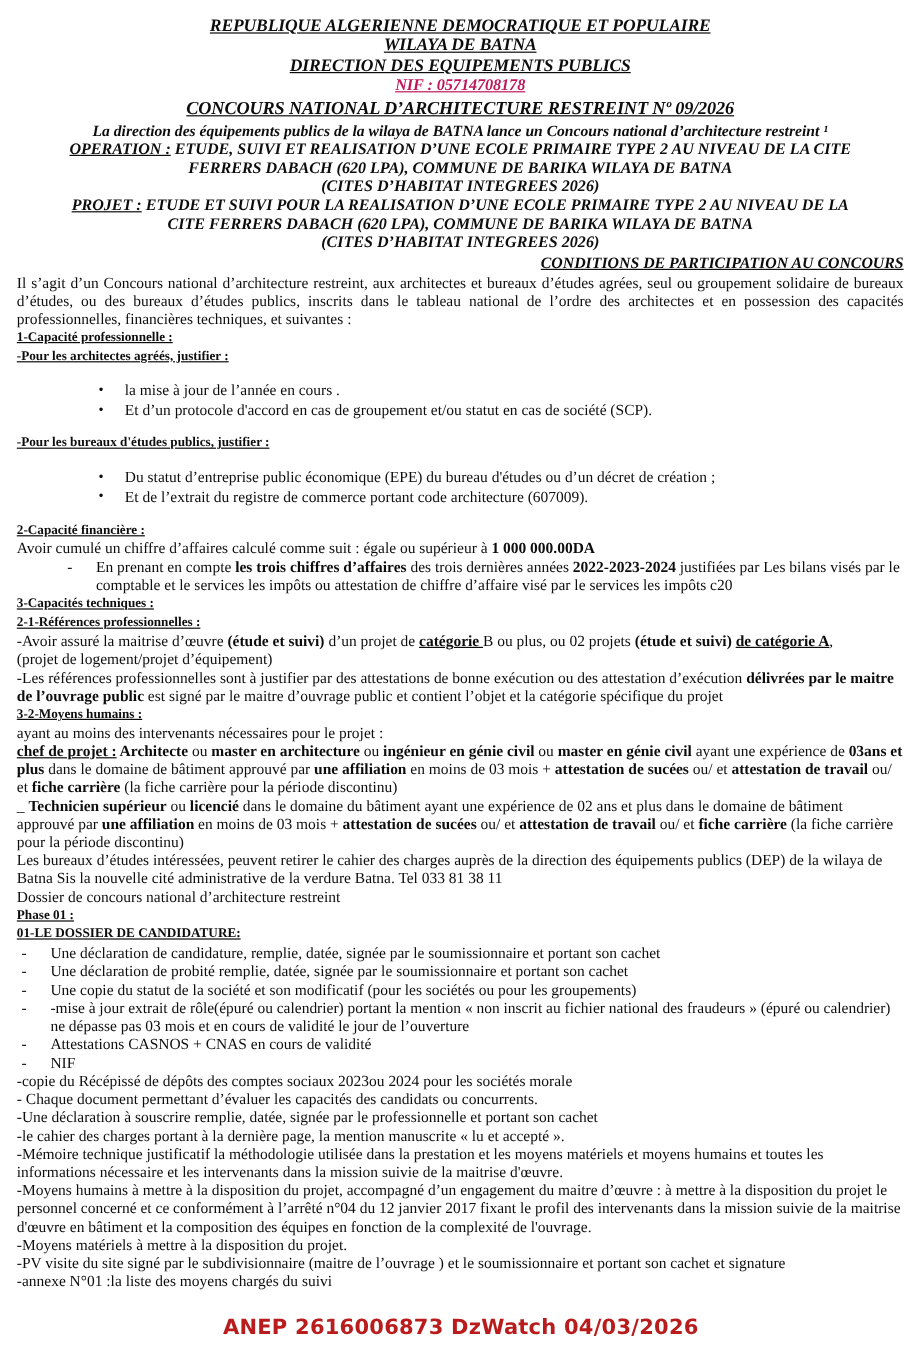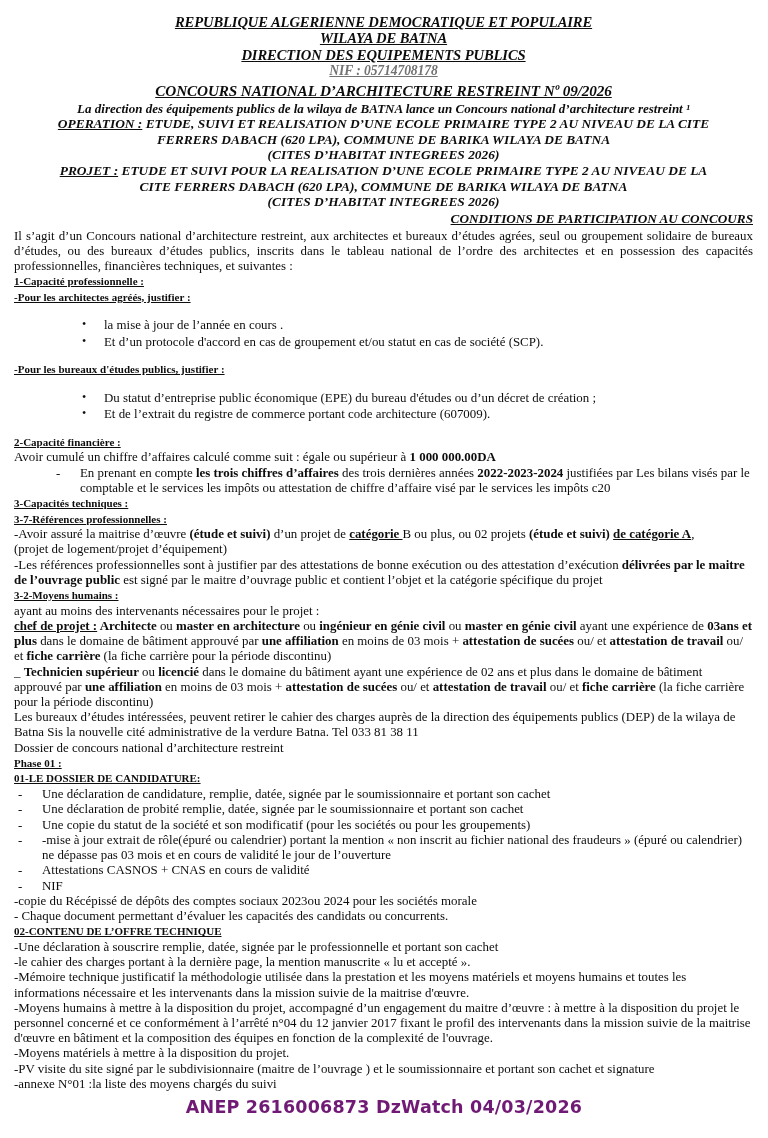--- a/index.html
+++ b/index.html
@@ -30,21 +30,21 @@
     font-weight: bold;
     font-style: italic;
     text-decoration: underline;
     font-size: 14.6px;
     line-height: 16.4px;
     letter-spacing: -0.1px;
     white-space: nowrap;
   }
   .hdr.l2 { font-size: 14.6px; }
   .hdr.nif {
-    color: #737373;
+    color: #be185d;
     font-size: 13.6px;
   }
   .hdr.concours {
     font-size: 15.2px;
     line-height: 19px;
     padding-top: 1px;
   }
   .lede {
     text-align: center;
     font-weight: bold;
@@ -126,21 +126,21 @@
   b { font-weight: bold; }
   .u { text-decoration: underline; }
 
   
   .footer {
     position: absolute;
     left: 0;
     right: 0;
     top: 1097px;
     text-align: center;
-    color: #701a75;
+    color: #b91c1c;
     font-family: "DejaVu Sans", "Liberation Sans", sans-serif;
     font-weight: bold;
     font-size: 17.5px;
     letter-spacing: 0.2px;
   }
 </style>
 </head>
 <body>
 
 <div class="page">
@@ -184,21 +184,21 @@
       <li>Et de l’extrait du registre de commerce portant code architecture (607009).</li>
     </ul>
 
     <p class="sec">2-Capacité financière :</p>
     <p class="p nj"><span>Avoir cumulé un chiffre d’affaires calculé comme suit : égale ou supérieur à </span><b>1 000 000.00DA</b></p>
     <ul class="dashlist">
       <li><span>En prenant en compte </span><b>les trois chiffres d’affaires</b><span> des trois dernières années </span><b>2022-2023-2024</b><span> justifiées par Les bilans visés par le comptable et  le services les impôts ou attestation de chiffre d’affaire visé par  le  services les impôts c20</span></li>
     </ul>
 
     <p class="sec">3-Capacités techniques :</p>
-    <p class="sec">3-7-Références professionnelles :</p>
+    <p class="sec">2-1-Références professionnelles :</p>
     <p class="p nj"><span>-Avoir assuré la maitrise d’œuvre </span><b>(étude et suivi)</b><span> d’un projet de </span><b class="u">catégorie </b><span>B ou plus, ou 02 projets </span><b>(étude et suivi)</b><span> </span><b class="u">de catégorie A</b><span>,</span></p>
     <p class="p nj">(projet de logement/projet d’équipement)</p>
     <p class="p nj"><span>-Les références professionnelles sont à justifier par des attestations de bonne exécution  ou des attestation d’exécution </span><b>délivrées par le maitre de l’ouvrage public</b><span> est signé par le maitre d’ouvrage public et contient l’objet et la catégorie spécifique du projet</span></p>
 
     <p class="sec">3-2-Moyens humains :</p>
     <p class="p nj">ayant au moins des intervenants nécessaires pour le projet :</p>
     <p class="p nj"><b class="u">chef de projet :</b><b> Architecte</b><span> ou </span><b>master en architecture</b><span>  ou </span><b>ingénieur en génie civil</b><span> ou </span><b>master en génie civil</b><span> ayant une expérience de </span><b>03ans et plus</b><span> dans le domaine de bâtiment approuvé par </span><b>une affiliation</b><span> en moins de 03 mois + </span><b>attestation de sucées</b><span> ou/ et </span><b>attestation de travail</b><span> ou/ et </span><b>fiche carrière</b><span> (la fiche carrière pour la période discontinu)</span></p>
     <p class="p nj"><span>_ </span><b>Technicien supérieur</b><span> ou </span><b>licencié</b><span> dans le domaine du bâtiment  ayant une expérience de 02 ans et plus dans le domaine de bâtiment approuvé par </span><b>une affiliation</b><span> en moins de 03 mois + </span><b>attestation de sucées</b><span> ou/ et </span><b>attestation de travail</b><span> ou/ et </span><b>fiche carrière</b><span> (la fiche carrière pour la période discontinu)</span></p>
 
     <p class="p nj">Les bureaux d’études  intéressées, peuvent retirer le cahier des charges auprès de la direction des équipements publics (DEP) de la wilaya de Batna Sis la nouvelle cité administrative de la verdure Batna. Tel 033 81 38 11</p>
@@ -210,21 +210,20 @@
       <li>Une déclaration de candidature, remplie, datée, signée par le soumissionnaire et portant son cachet</li>
       <li>Une déclaration de probité remplie, datée, signée par le soumissionnaire et portant son cachet</li>
       <li>Une copie du statut de la société et son modificatif (pour les sociétés ou pour les groupements)</li>
       <li>-mise à jour extrait de rôle(épuré ou calendrier)   portant la mention « non inscrit au fichier national des fraudeurs » (épuré ou calendrier) ne dépasse pas 03 mois et en cours de validité le jour de l’ouverture</li>
       <li>Attestations CASNOS + CNAS en cours de validité</li>
       <li>NIF</li>
     </ul>
     <p class="p nj">-copie du Récépissé de dépôts des comptes sociaux 2023ou 2024 pour les sociétés morale</p>
     <p class="p nj">-  Chaque document permettant d’évaluer les capacités des candidats ou concurrents.</p>
 
-    <p class="sec">02-CONTENU DE L’OFFRE TECHNIQUE</p>
     <p class="p nj">-Une déclaration à souscrire remplie, datée, signée par le professionnelle et portant son cachet</p>
     <p class="p nj">-le cahier des charges portant à la dernière page, la mention manuscrite « lu et accepté ».</p>
     <p class="p nj">-Mémoire technique justificatif  la méthodologie utilisée dans la prestation et les moyens matériels et moyens humains et toutes les informations nécessaire et les intervenants dans la mission suivie de la maitrise d'œuvre.</p>
     <p class="p nj">-Moyens humains à mettre à la disposition du projet, accompagné d’un engagement du maitre d’œuvre : à mettre à la disposition du projet le personnel concerné et ce conformément à l’arrêté n°04 du 12 janvier 2017 fixant le profil des intervenants dans la mission suivie de la maitrise d'œuvre en bâtiment et la composition des équipes en fonction de la complexité de l'ouvrage.</p>
     <p class="p nj">-Moyens matériels à mettre à la disposition du projet.</p>
     <p class="p nj">-PV visite du site signé par le subdivisionnaire  (maitre de l’ouvrage ) et le soumissionnaire et portant son cachet et signature</p>
     <p class="p nj">-annexe N°01 :la liste des moyens chargés du suivi</p>
   </div>
 
   <div class="footer">ANEP 2616006873 DzWatch 04/03/2026</div>

